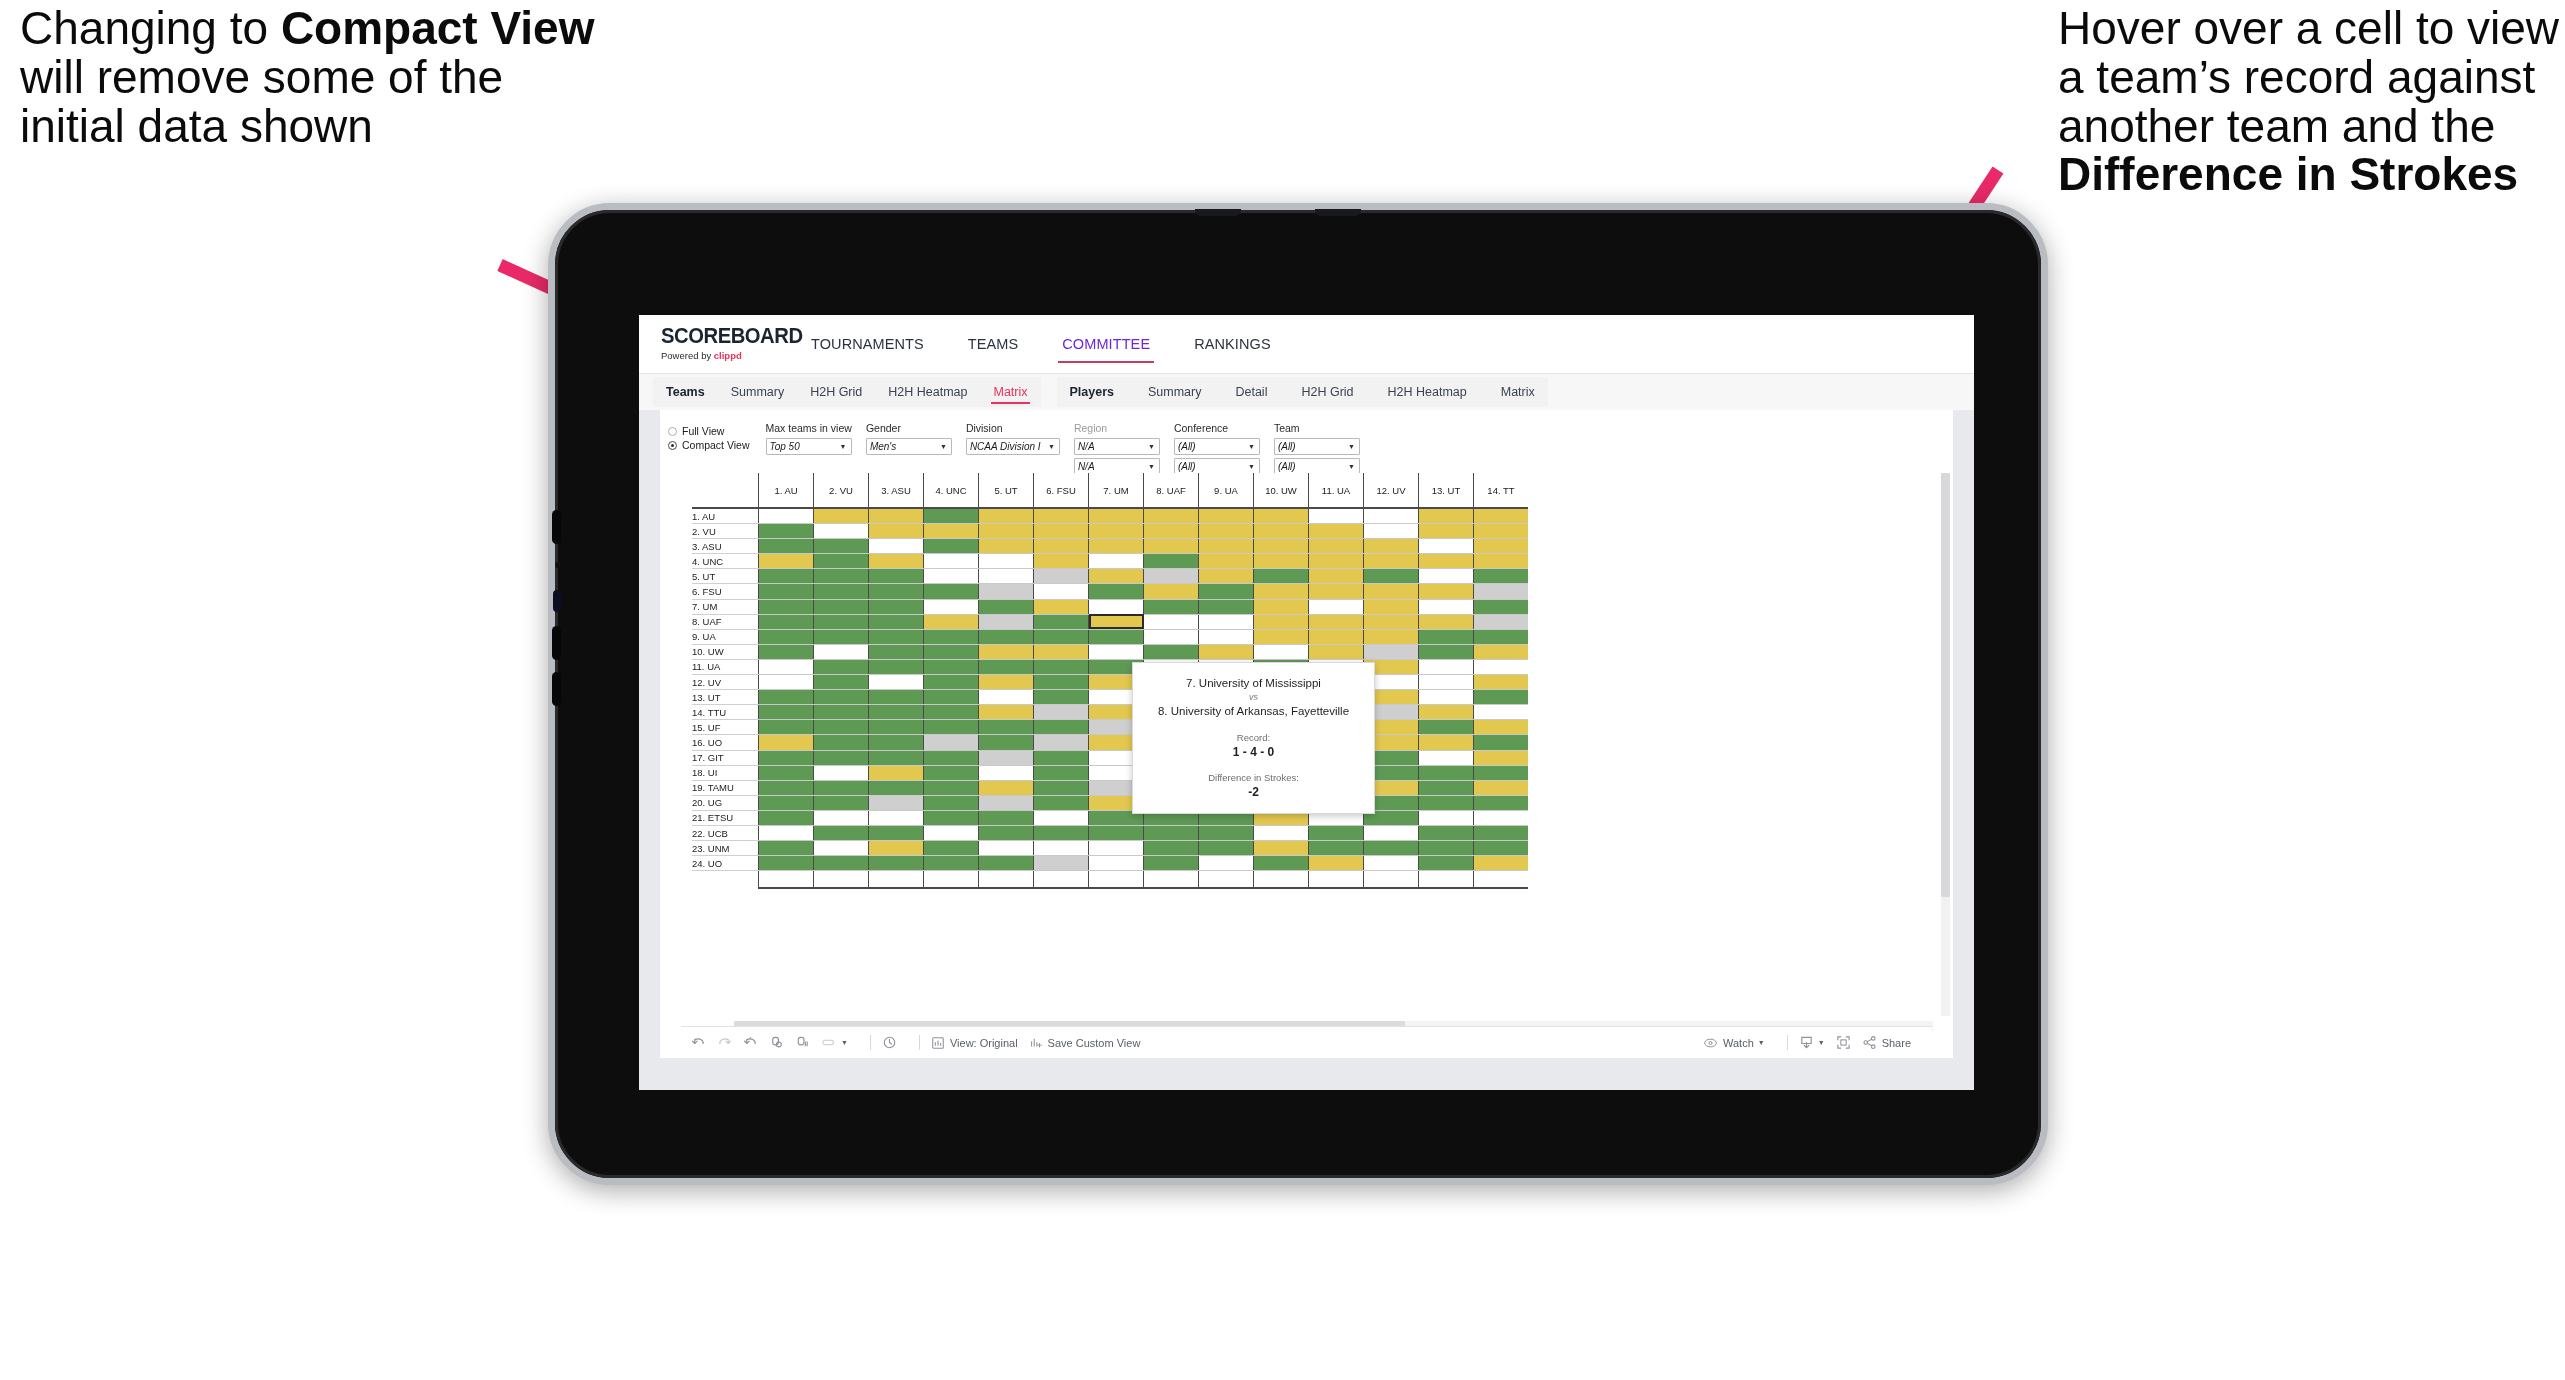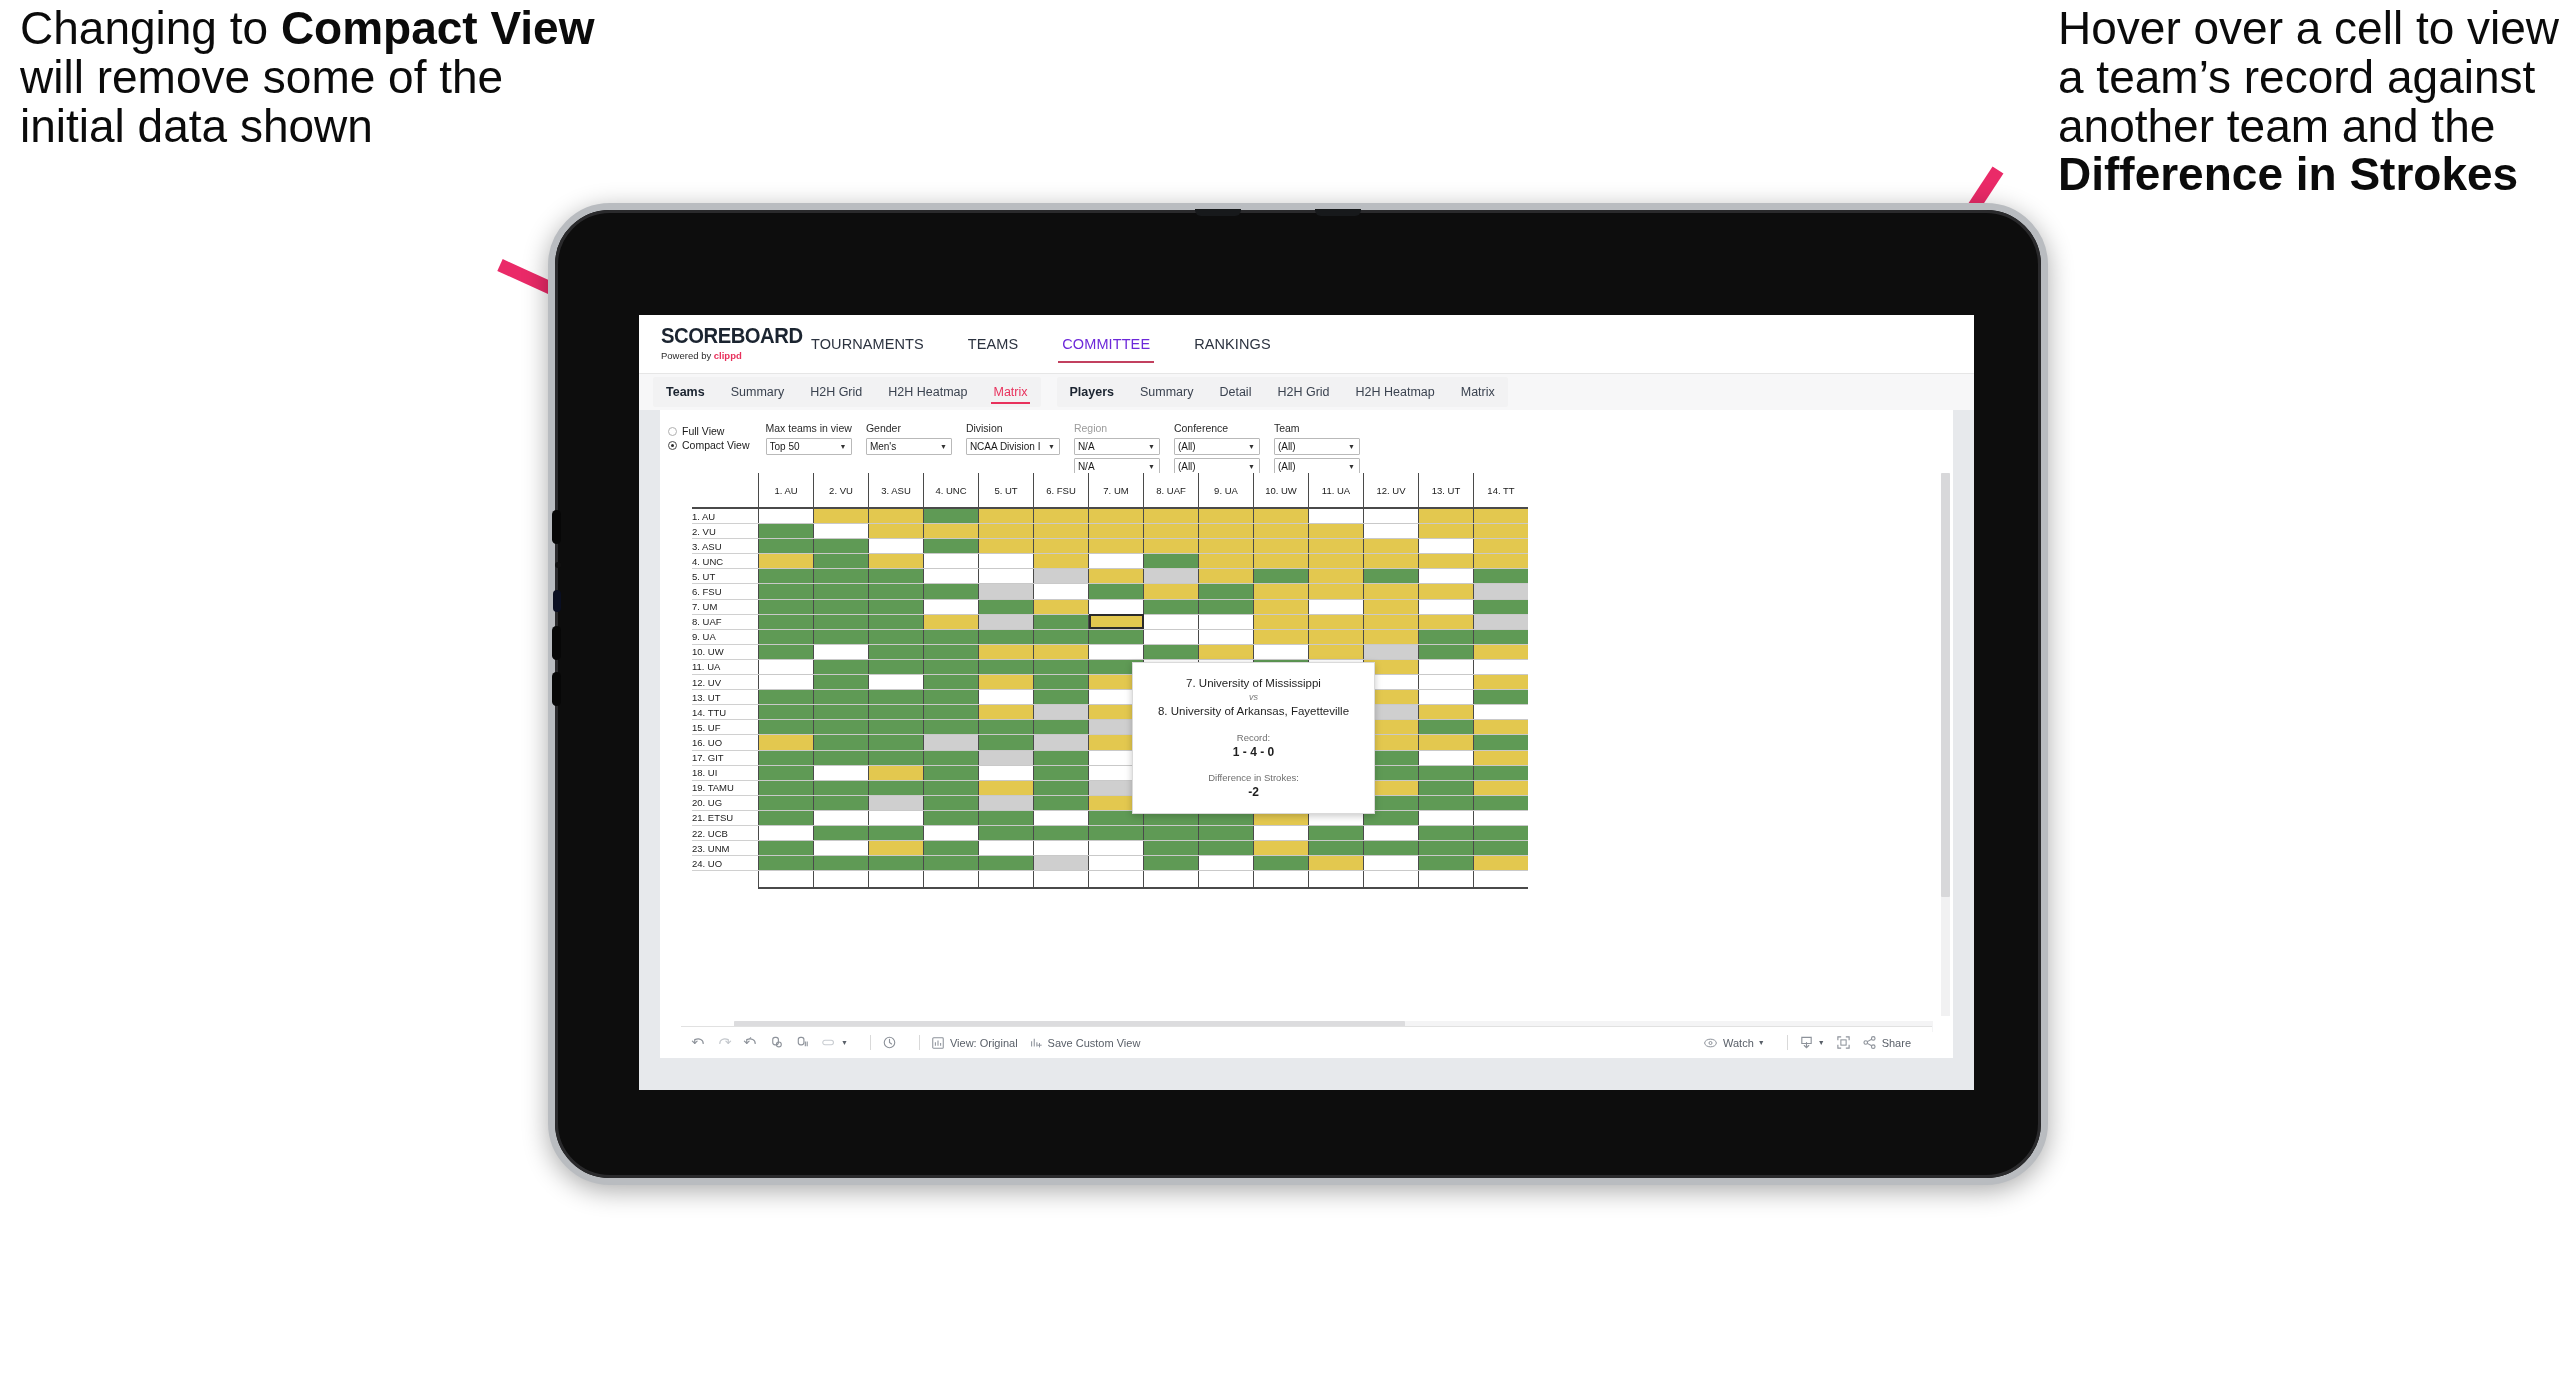--- a/index.html
+++ b/index.html
@@ -57,39 +57,39 @@
   .topnav-item{font-size:14.5px;color:#2c3340;padding:0 22px;height:58px;
     display:flex;align-items:center;letter-spacing:.1px;cursor:pointer;position:relative;}
   .topnav-item.active{color:#6d28d9;}
   .topnav-item.active::after{content:"";position:absolute;left:18px;right:18px;bottom:10px;
     height:2.5px;background:#c2405f;}
 
   
   #subbar{height:36px;background:#f7f7f8;border-bottom:1px solid #e2e2e4;
     display:flex;align-items:center;padding-left:14px;gap:0;}
   .tabgroup{display:flex;align-items:center;background:#f2f2f3;height:30px;border-radius:2px;}
-  .tabgroup + .tabgroup{margin-left:16px;}
+  .tabgroup + .tabgroup{margin-left:16px;gap:8px;}
   .tab{font-size:12.5px;color:#3b4350;padding:0 13px;height:30px;display:flex;align-items:center;
     cursor:pointer;position:relative;white-space:nowrap;}
   .tab.head{font-weight:700;color:#1b2430;cursor:default;}
   .tab.active{color:#e8315c;}
   .tab.active::after{content:"";position:absolute;left:11px;right:11px;bottom:3px;height:2px;background:#e8315c;}
 
   
   #viz{position:absolute;left:0;right:0;top:95px;bottom:0;background:#e7e9ec;}
   #sheet{position:absolute;left:21px;top:0px;right:21px;bottom:32px;background:#ffffff;}
 
   
   #filters{display:flex;align-items:flex-start;padding:12px 0 0 8px;gap:0;}
   .fgroup{margin-right:14px;}
   .flabel{font-size:10.5px;color:#2a2a2a;margin-bottom:3px;height:13px;}
   .flabel.muted{color:#9b9b9b;}
   .fselect{width:86px;height:17px;border:1px solid #b9b9b9;background:#fff;border-radius:1px;
     font-size:10px;color:#1a1a1a;display:flex;align-items:center;padding:0 3px;box-sizing:border-box;
-    position:relative;cursor:pointer;}
+    position:relative;cursor:pointer;font-style:italic;}
   .fselect.wide{width:94px;}
   .fselect .cap{overflow:hidden;white-space:nowrap;flex:1;}
   .fselect .arw{width:9px;text-align:center;font-size:7px;color:#333;}
   .fselect + .fselect{margin-top:3px;}
   .radios{padding-top:2px;margin-right:16px;}
   .radio{display:flex;align-items:center;font-size:10.5px;color:#1a1a1a;height:14px;cursor:pointer;}
   .radio .dot{width:9px;height:9px;border-radius:50%;border:1px solid #b0b0b0;background:#fff;
     margin-right:5px;box-sizing:border-box;position:relative;flex:none;}
   .radio.on .dot{border-color:#4a4a4a;}
   .radio.on .dot::after{content:"";position:absolute;left:2px;top:2px;width:3px;height:3px;

